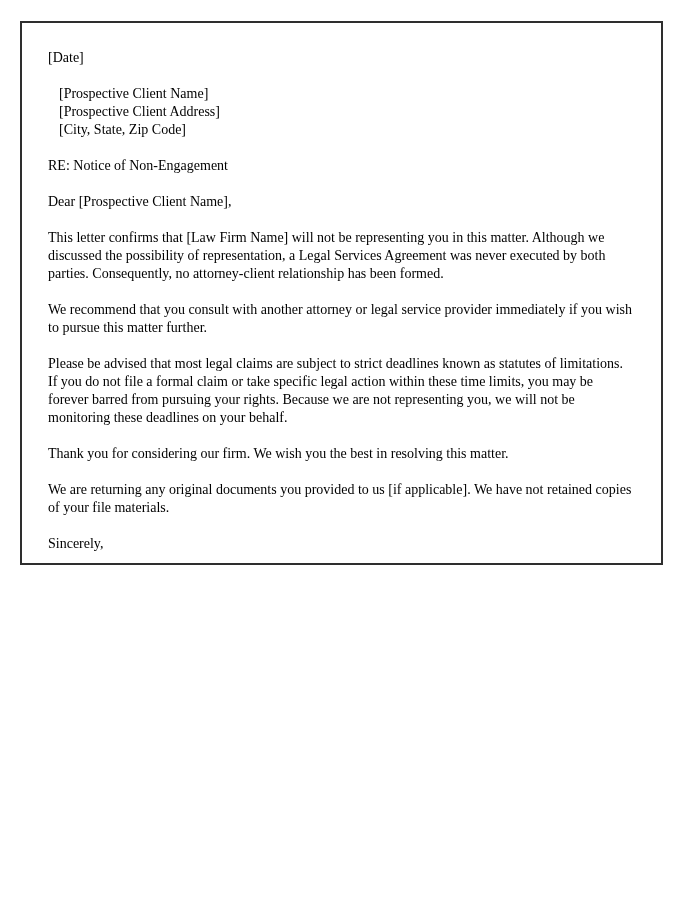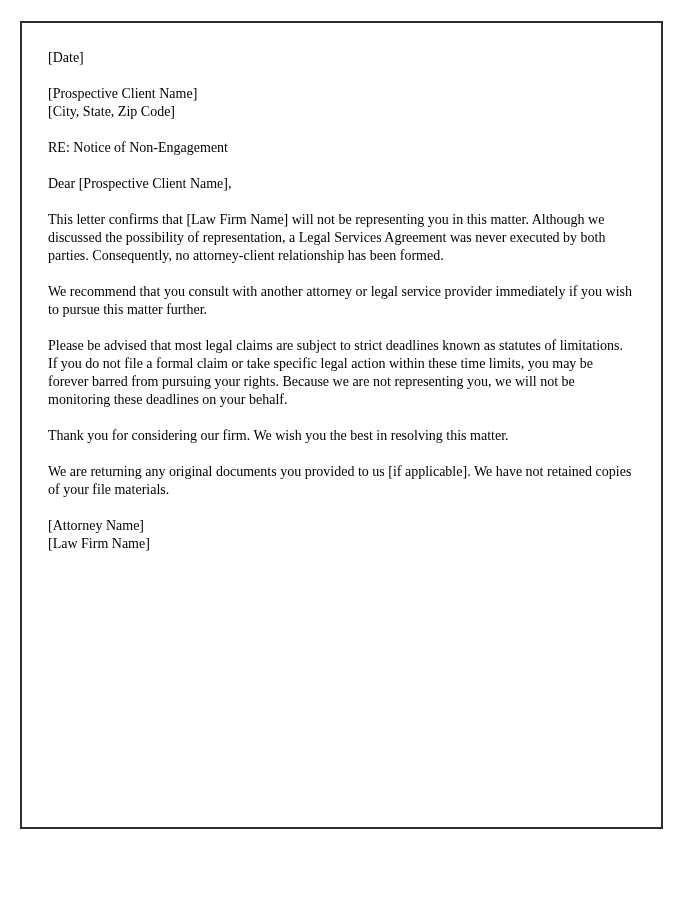--- a/index.html
+++ b/index.html
@@ -15,74 +15,77 @@
     position: relative;
     width: 700px;
     height: 900px;
     background: #ffffff;
   }
   .letter-frame {
     position: absolute;
     left: 20px;
     top: 21px;
     width: 643px;
-    height: 808px;
+    height: 544px;
     border: 2px solid #2e2e2e;
     box-sizing: border-box;
     background: #ffffff;
     padding: 26px 26px 0 26px;
     overflow: hidden;
   }
   .letter-body {
     font-size: 14px;
     line-height: 18px;
     max-width: 592px;
   }
   .block {
     margin: 0 0 18px 0;
   }
   .line {
     display: block;
+    margin-left: 11px;
   }
   .subject {
     font-weight: normal;
   }
   p {
     margin: 0 0 18px 0;
   }
 </style>
 </head>
 <body>
 
 <div class="canvas">
   <div class="letter-frame">
     <div class="letter-body">
 
       <p class="block">[Date]</p>
 
       <div class="block">
         <span class="line">[Prospective Client Name]</span>
+        <span class="line">[Prospective Client Address]</span>
         <span class="line">[City, State, Zip Code]</span>
       </div>
 
       <p class="block subject">RE: Notice of Non-Engagement</p>
 
       <p class="block">Dear [Prospective Client Name],</p>
 
 
       <p class="block">This letter confirms that [Law Firm Name] will not be representing you in this matter. Although we discussed the possibility of representation, a Legal Services Agreement was never executed by both parties. Consequently, no attorney-client relationship has been formed.</p>
 
       <p class="block">We recommend that you consult with another attorney or legal service provider immediately if you wish to pursue this matter further.</p>
 
       <p class="block">Please be advised that most legal claims are subject to strict deadlines known as statutes of limitations. If you do not file a formal claim or take specific legal action within these time limits, you may be forever barred from pursuing your rights. Because we are not representing you, we will not be monitoring these deadlines on your behalf.</p>
 
       <p class="block">Thank you for considering our firm. We wish you the best in resolving this matter.</p>
 
       <p class="block">We are returning any original documents you provided to us [if applicable]. We have not retained copies of your file materials.</p>
 
+      <p class="block">Sincerely,</p>
 
       <div class="block">
         <span class="line">[Attorney Name]</span>
         <span class="line">[Law Firm Name]</span>
       </div>
 
     </div>
   </div>
 </div>
 

